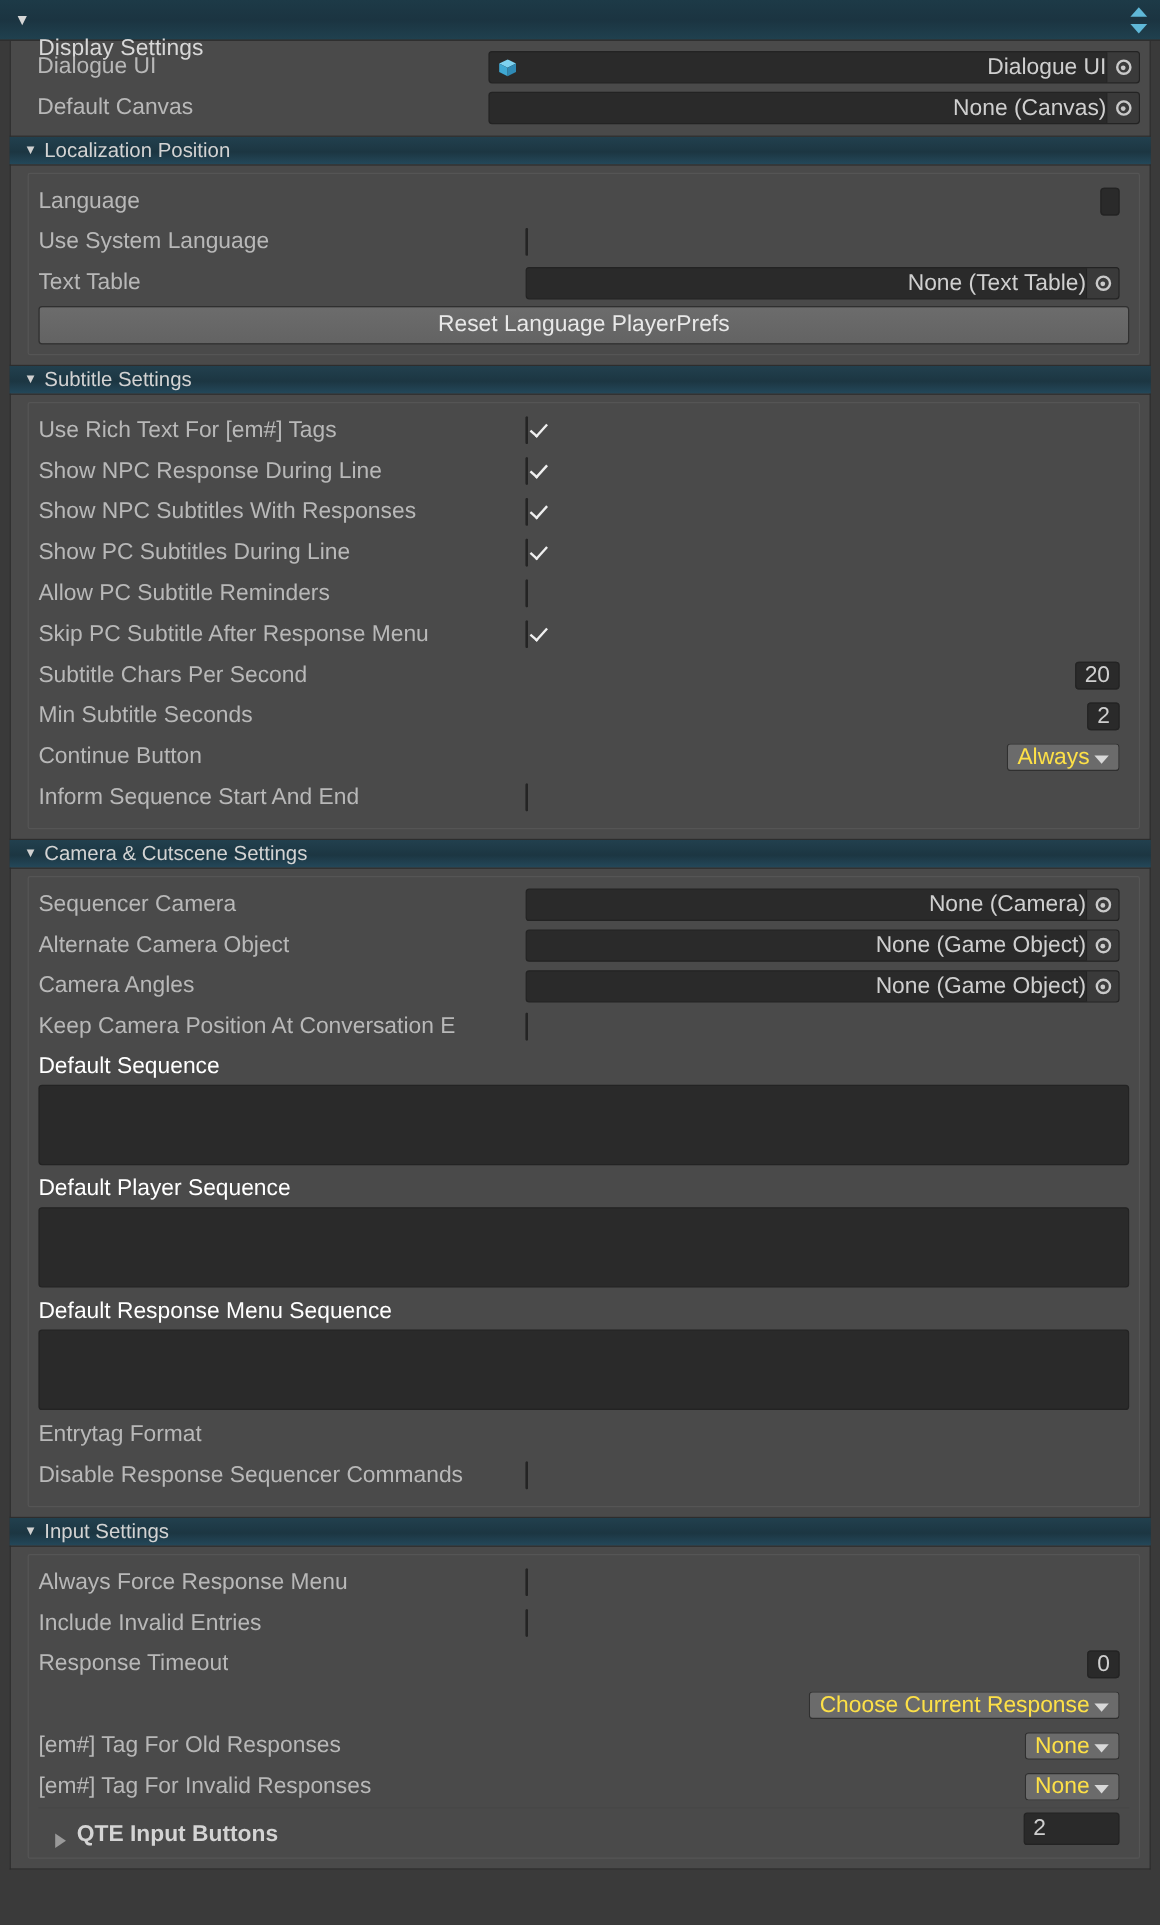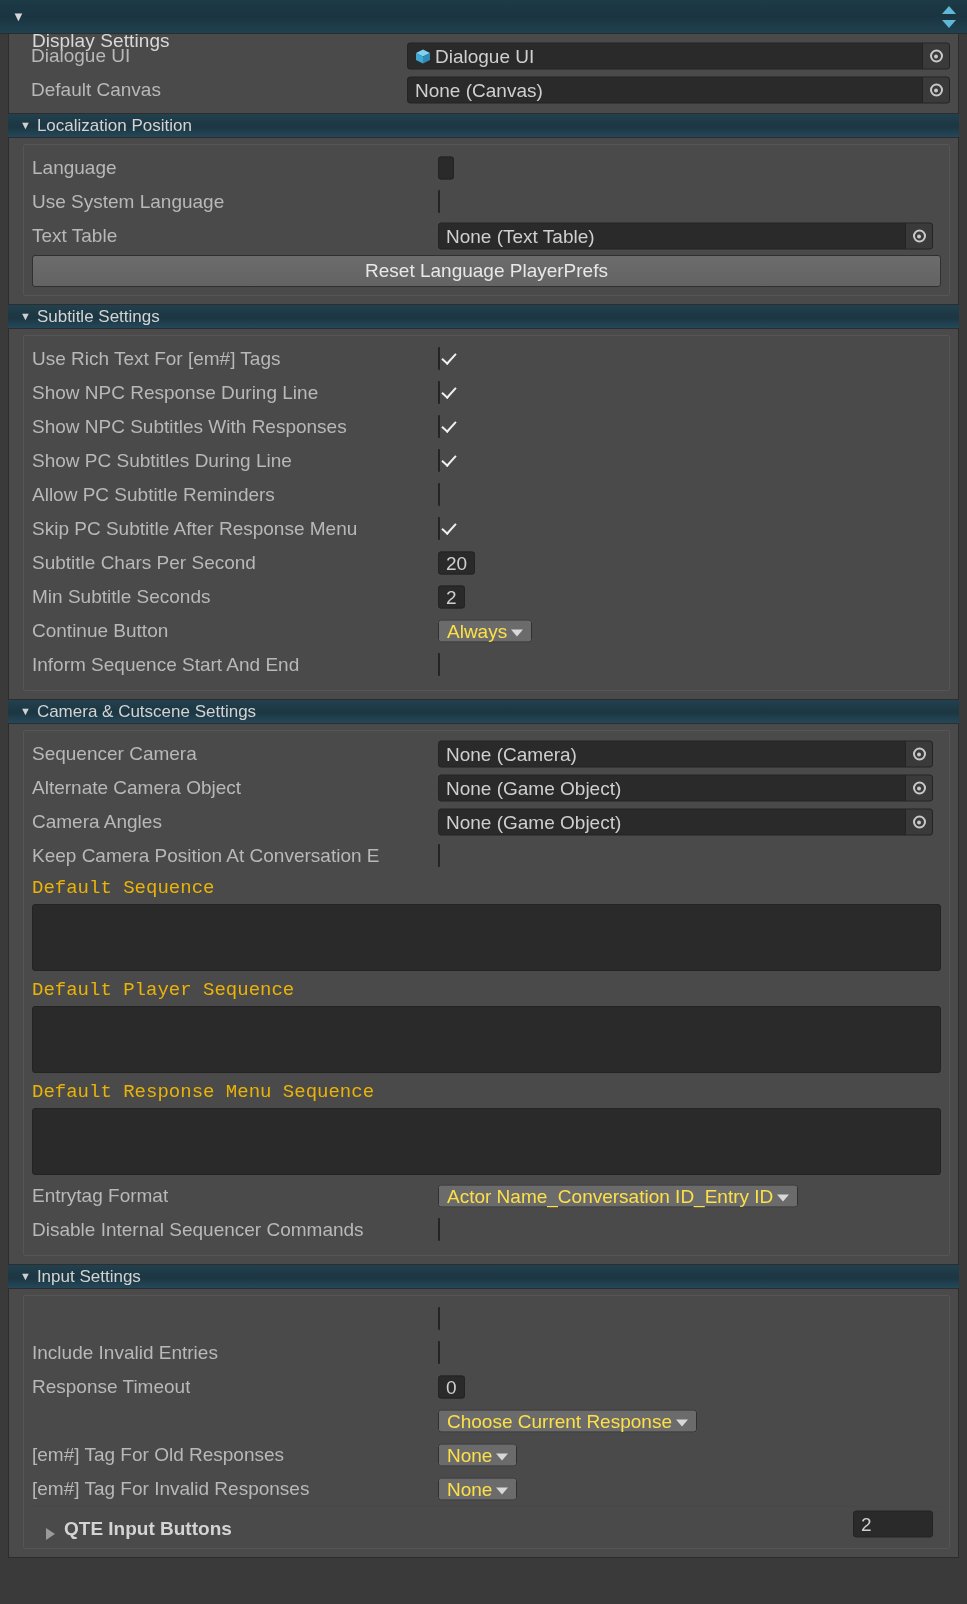--- a/index.html
+++ b/index.html
@@ -77,20 +77,21 @@
     box-sizing: border-box;
   }
 
   
   .row {
     height: 34px;
     display: flex;
     align-items: center;
     box-sizing: border-box;
     position: relative;
+    text-align: right;
   }
   .lbl {
     color: #b8b8b8;
     font-size: 19px;
     white-space: nowrap;
     overflow: hidden;
     flex: 0 0 auto;
     line-height: 34px;
   }
 
@@ -267,25 +268,24 @@
     border-radius: 3px;
     color: #e8e8e8;
     font-size: 19px;
     display: flex;
     align-items: center;
     justify-content: center;
   }
 
   
   .seqlabel {
-    color: #eab308;
+    color: #ffffff;
     font-size: 19px;
     height: 31px;
     line-height: 31px;
-    font-family: Liberation Mono, monospace;
   }
   .seqarea {
     height: 67px;
     background: #2a2a2a;
     border: 1px solid #232323;
     border-radius: 3px;
     margin-bottom: 4px;
     box-sizing: border-box;
   }
 
@@ -536,41 +536,36 @@
       <div class="seqarea"></div>
 
       <div class="seqlabel">Default Player Sequence</div>
       <div class="seqarea"></div>
 
       <div class="seqlabel">Default Response Menu Sequence</div>
       <div class="seqarea"></div>
 
       <div class="row">
         <span class="lbl">Entrytag Format</span>
-        <span class="fieldwrap">
-          <span class="dropdown">
-            <span>Actor Name_Conversation ID_Entry ID</span>
-            <span class="dd-arrow"></span>
-          </span>
-        </span>
-      </div>
-      <div class="row">
-        <span class="lbl">Disable Internal Sequencer Commands</span>
+      </div>
+      <div class="row">
+        <span class="lbl">Disable Response Sequencer Commands</span>
         <span class="cbwrap">
           <span class="checkbox"></span>
         </span>
       </div>
     </div>
 
     <div class="sub-header">
       <span class="tri">▼</span>
       <span class="stitle">Input Settings</span>
     </div>
     <div class="sub-body">
       <div class="row">
+        <span class="lbl">Always Force Response Menu</span>
         <span class="cbwrap">
           <span class="checkbox"></span>
         </span>
       </div>
       <div class="row">
         <span class="lbl">Include Invalid Entries</span>
         <span class="cbwrap">
           <span class="checkbox"></span>
         </span>
       </div>

